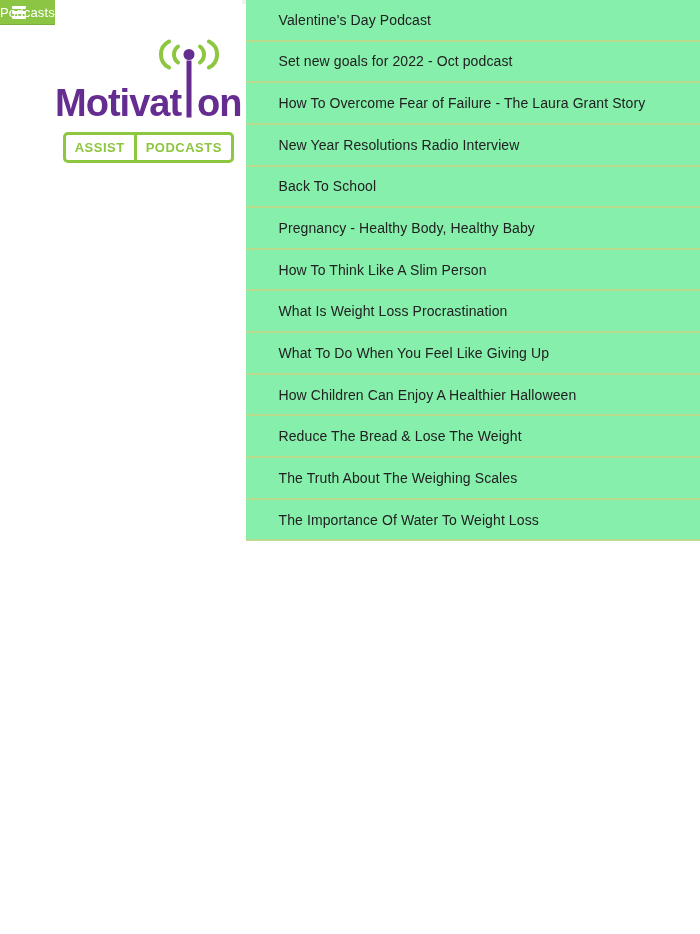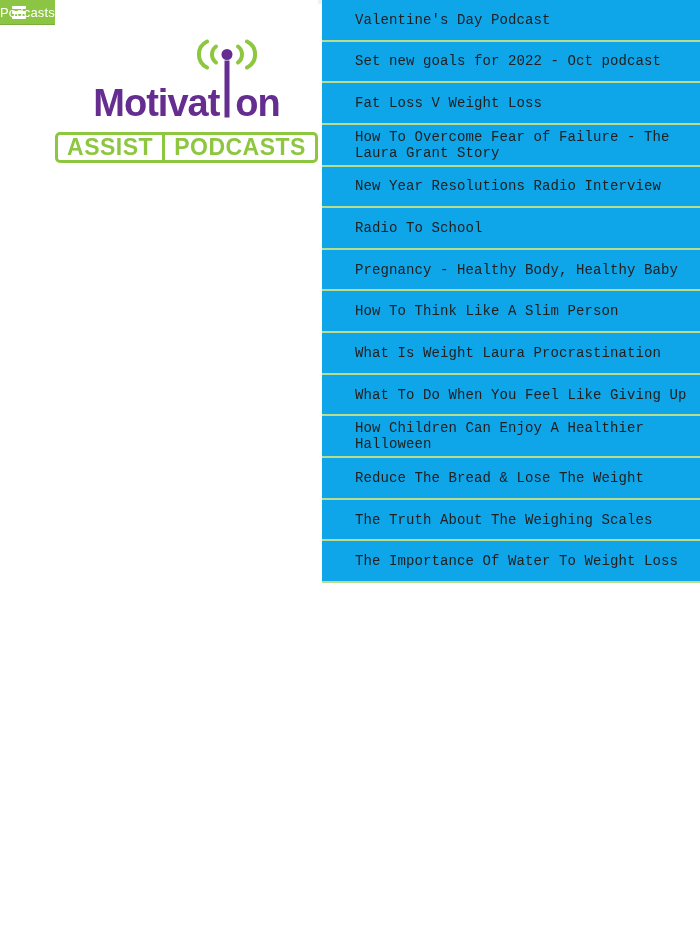--- a/index.html
+++ b/index.html
@@ -27,28 +27,28 @@
   
   .logo-section{height:163px;flex:0 0 163px;display:flex;flex-direction:column;
     align-items:center;justify-content:flex-start;padding-top:39px;background:#fff;}
   .wordmark{display:flex;align-items:flex-end;justify-content:space-between;height:87px;}
   .wordmark .word{font-size:38px;line-height:1.18;font-weight:bold;letter-spacing:-1px;
     color:var(--brand-purple);}
   .antenna{width:62px;height:87px;margin:0 -23px;position:relative;z-index:1;flex:0 0 auto;}
   .badge{margin-top:6px;display:flex;align-items:stretch;border:3px solid var(--brand-green);
     border-radius:5px;padding:0;height:31px;}
   .badge .badge-word{display:flex;align-items:center;padding:0 9px;color:var(--brand-green);
-    font-weight:bold;font-size:23px;letter-spacing:.5px;line-height:1;}
+    font-weight:bold;font-size:13px;letter-spacing:.5px;line-height:1;}
   .badge .badge-divider{width:3px;background:var(--brand-green);}
 
   
   .grey-rule{height:4px;flex:0 0 4px;background:var(--top-rule-grey);}
   .podcast-list{flex:1 1 auto;overflow:hidden;background:#fff;}
   .row{height:41.65px;display:flex;align-items:center;padding-left:33px;
-    border-bottom:2px solid var(--divider-green);cursor:pointer;background:#0ea5e9;font-family:Liberation Mono, monospace;}
+    border-bottom:2px solid var(--divider-green);cursor:pointer;background:#86efac;}
   .row-label{font-size:14px;color:var(--row-text);letter-spacing:.1px;}
 </style>
 </head>
 <body>
 
 <div class="app">
 
   <header class="appbar">
     <div class="menu-btn">
       <span class="bar"></span>
@@ -84,49 +84,46 @@
 
   <main class="podcast-list">
   <div class="row">
     <span class="row-label">Valentine's Day Podcast</span>
   </div>
 
   <div class="row">
     <span class="row-label">Set new goals for 2022 - Oct podcast</span>
   </div>
 
-  <div class="row">
-    <span class="row-label">Fat Loss V Weight Loss</span>
-  </div>
 
   <div class="row">
     <span class="row-label">How To Overcome Fear of Failure - The Laura Grant Story</span>
   </div>
 
   <div class="row">
     <span class="row-label">New Year Resolutions Radio Interview</span>
   </div>
 
 
   <div class="row">
-    <span class="row-label">Radio To School</span>
+    <span class="row-label">Back To School</span>
   </div>
 
   <div class="row">
     <span class="row-label">Pregnancy - Healthy Body, Healthy Baby</span>
   </div>
 
 
 
   <div class="row">
     <span class="row-label">How To Think Like A Slim Person</span>
   </div>
 
   <div class="row">
-    <span class="row-label">What Is Weight Laura Procrastination</span>
+    <span class="row-label">What Is Weight Loss Procrastination</span>
   </div>
 
   <div class="row">
     <span class="row-label">What To Do When You Feel Like Giving Up</span>
   </div>
 
 
   <div class="row">
     <span class="row-label">How Children Can Enjoy A Healthier Halloween</span>
   </div>

